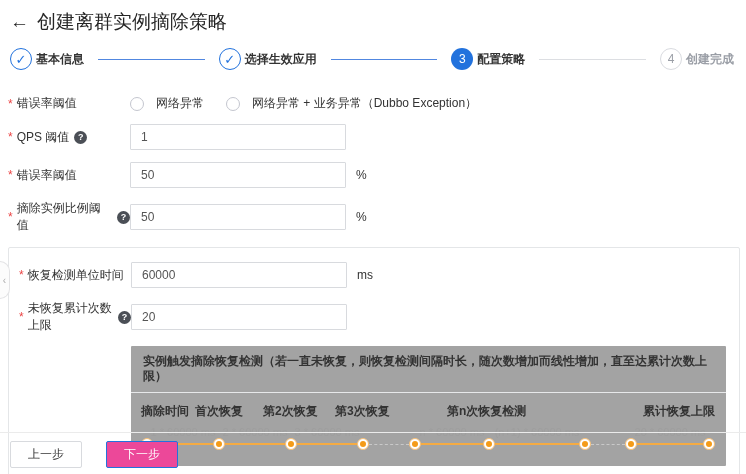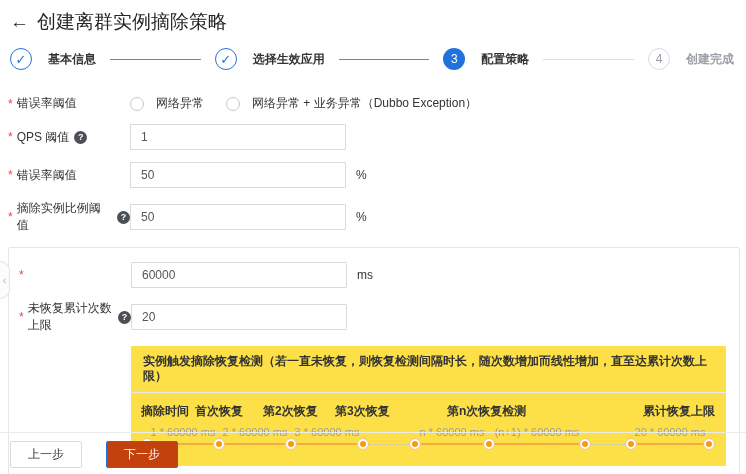--- a/index.html
+++ b/index.html
@@ -14,21 +14,21 @@
   .back-arrow { font-size:19px; color:#262626; cursor:pointer; }
 
   
   .steps { display:flex; align-items:center; margin:13px 12px 0 10px; }
   .step { display:flex; align-items:center; }
   .step-circle { width:22px; height:22px; border-radius:50%; display:flex; align-items:center;
     justify-content:center; font-size:12px; flex:none; }
   .step-circle.done { border:1px solid #2272dd; color:#2272dd; background:#fff; font-size:13px; }
   .step-circle.current { background:#2272dd; color:#fff; }
   .step-circle.pending { border:1px solid #d9dbe0; color:#9a9ea6; background:#fff; }
-  .step-label { margin-left:16px; font-weight:bold; color:#333; white-space:nowrap; }
+  .step-label { margin-left:4px; font-weight:bold; color:#333; white-space:nowrap; }
   .step-label.pending { color:#9a9ea6; }
   .step-line { flex:1; height:1px; margin:0 14px; }
   .step-line.done { background:#5187e0; }
   .step-line.pending { background:#dcdee2; }
 
   
   .form { margin-top:25px; }
   .form-row { display:flex; align-items:center; margin:0 0 12px 8px; }
   .form-label { width:122px; flex:none; display:flex; align-items:center; color:#333; }
   .req { color:#eb4545; margin-right:4px; font-size:12px; }
@@ -42,42 +42,42 @@
   .radio-opt { display:flex; align-items:center; gap:12px; cursor:pointer; }
   .radio-circle { width:14px; height:14px; border-radius:50%; border:1px solid #c4c6cf; background:#fff; flex:none; }
 
   
   .section-box { margin:13px 6px 0 8px; width:732px; border:1px solid #e4e6e8; border-radius:2px;
     padding:14px 0 12px 10px; }
   .section-box .form-row { margin-left:0; }
   .section-box .form-label { width:112px; }
 
   
-  .recovery-panel { margin-left:112px; margin-top:10px; width:595px; background:#fde047; border-radius:1px; }
+  .recovery-panel { margin-left:112px; margin-top:10px; width:595px; background:#a3a3a3; border-radius:1px; }
   .panel-title { padding:8px 12px; font-weight:bold; color:#333; border-bottom:1px solid #e7e8ea; line-height:15px; }
   .panel-body { padding:10px 10px 16px; }
   .tl-labels { position:relative; height:17px; width:574px; }
   .tl-label { position:absolute; top:0; font-weight:bold; color:#333; white-space:nowrap; }
   .timeline { position:relative; display:flex; align-items:center; width:574px; margin-top:18px; }
   .tl-dot { width:12px; height:12px; border-radius:50%; border:1px solid #f7c077; background:#fff;
     flex:none; display:flex; align-items:center; justify-content:center; }
   .tl-dot::after { content:""; width:6px; height:6px; border-radius:50%; background:#f49b18; }
   .tl-seg { position:relative; height:2px; background:#f5ab42; flex:none; }
   .tl-seg.dashed { height:0; background:none; border-top:1px dashed #c9c9c9; }
   .tl-val { position:absolute; top:-17px; left:50%; transform:translateX(-50%);
     color:#9e9e9e; font-size:11px; white-space:nowrap; }
   .w60{width:60px}.w40{width:40px}.w62{width:62px}.w84{width:84px}.w34{width:34px}.w66{width:66px}
 
   
   .footer-divider { position:absolute; left:0; right:0; top:432px; border-top:1px solid #ebebeb; }
   .footer-buttons { position:absolute; top:441px; left:10px; display:flex; gap:24px; }
   .btn { height:27px; padding:0 17px; font-size:12px; border-radius:2px; cursor:pointer;
     font-family:"Liberation Sans", sans-serif; display:flex; align-items:center; }
   .btn-secondary { background:#fff; border:1px solid #d8dade; color:#333; }
-  .btn-primary { background:#c2410c; border:1px solid #2272dd; color:#fff; }
+  .btn-primary { background:#ec4899; border:1px solid #2272dd; color:#fff; }
 
   
   .collapse-tab { position:absolute; left:0; top:261px; width:10px; height:38px; z-index:2;
     background:#fcfcfc; border:1px solid #e3e3e5; border-left:none; border-radius:0 10px 10px 0;
     display:flex; align-items:center; justify-content:center; color:#ababab; font-size:10px; cursor:pointer; }
 </style>
 </head>
 <body>
 
 <div class="screen">
@@ -154,20 +154,21 @@
       </div>
       <input class="text-input" value="50" style="">
       <span class="suffix">%</span>
     </div>
 
     <div class="section-box">
 
       <div class="form-row">
         <div class="form-label">
           <span class="req">*</span>
+          <span>恢复检测单位时间</span>
         </div>
         <input class="text-input" value="60000" style="">
         <span class="suffix">ms</span>
       </div>
 
       <div class="form-row">
         <div class="form-label">
           <span class="req">*</span>
           <span>未恢复累计次数上限</span>
           <span class="help-icon">?</span>

